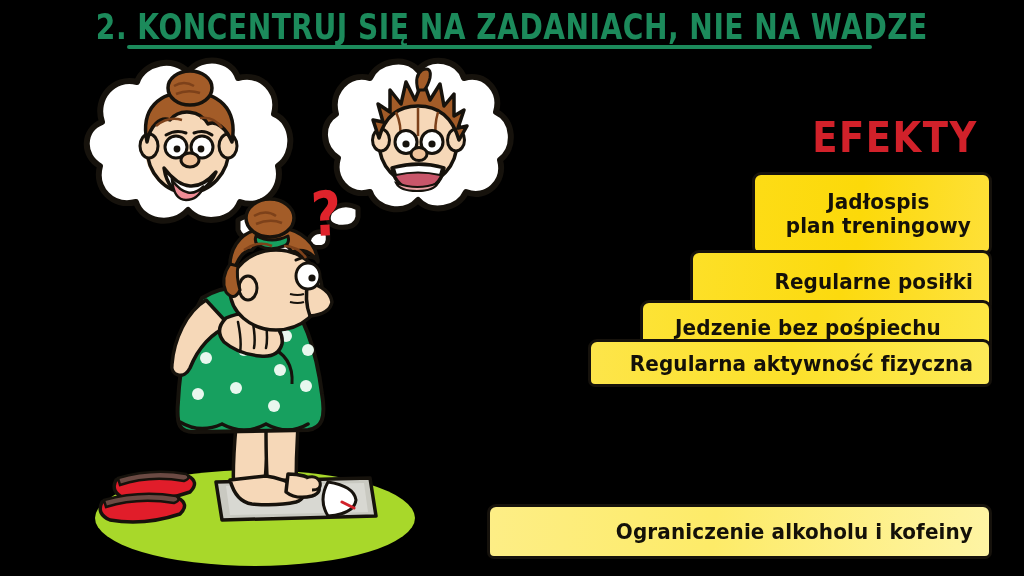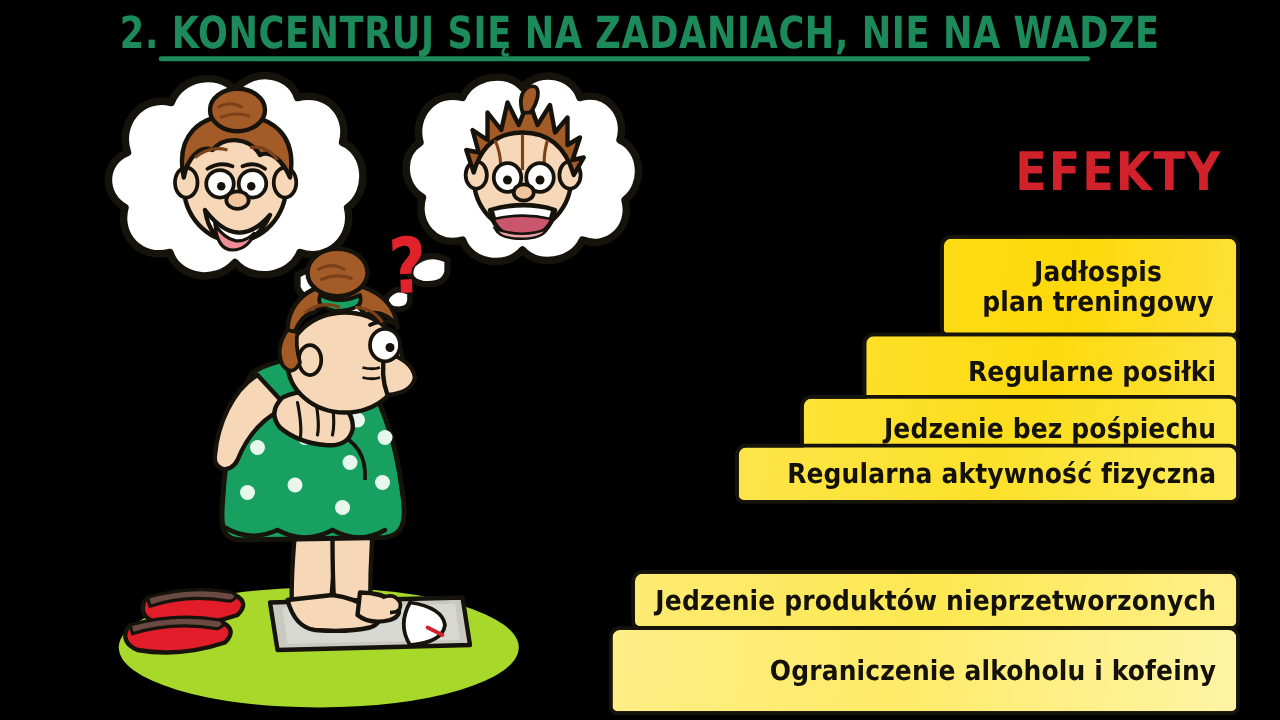--- a/index.html
+++ b/index.html
@@ -80,21 +80,20 @@
   .step {
     position: absolute;
     box-sizing: border-box;
     border: 3px solid #16120c;
     border-radius: 9px 9px 7px 7px;
     display: flex;
     align-items: center;
     justify-content: flex-end;
     padding-right: 16px;
     box-shadow: 0 2px 0 rgba(0,0,0,0.10);
-    margin-top: 16px;
   }
   .step-label {
     font-family: "DejaVu Sans", sans-serif;
     font-weight: bold;
     color: #141109;
     text-align: center;
     line-height: 1.12;
     letter-spacing: 0.1px;
     transform: scaleY(1.10);
     transform-origin: center center;
@@ -104,36 +103,36 @@
   
   #step-1 { left: 752px; top: 172px; width: 240px; height: 82px;
             background: linear-gradient(95deg, #fddc16 0%, #fcd909 45%, #fee038 100%); }
   #step-1 .step-label { font-size: 20px; padding-right: 2px; }
 
   #step-2 { left: 690px; top: 250px; width: 302px; height: 62px;
             background: linear-gradient(95deg, #fde028 0%, #fcda0e 50%, #fee23f 100%); }
   #step-2 .step-label { font-size: 20px; }
 
   #step-3 { left: 640px; top: 300px; width: 352px; height: 54px;
-            background: linear-gradient(95deg, #fde336 0%, #fcdd1b 50%, #fde744 100%); }
+            background: linear-gradient(95deg, #fde336 0%, #fcdd1b 50%, #fde744 100%); justify-content: center; }
   #step-3 .step-label { font-size: 20px; }
 
   #step-4 { left: 588px; top: 339px; width: 404px; height: 48px;
             background: linear-gradient(95deg, #fde54a 0%, #fce12a 50%, #fdea58 100%); }
   #step-4 .step-label { font-size: 20px; }
 
   #step-5 { left: 548px; top: 396px; width: 444px; height: 47px;
             background: linear-gradient(95deg, #fde85c 0%, #fce53c 50%, #feec69 100%); }
   #step-5 .step-label { font-size: 20px; }
 
   #step-6 { left: 505px; top: 440px; width: 487px; height: 48px;
             background: linear-gradient(95deg, #fdeb72 0%, #fce851 50%, #fef08a 100%); }
   #step-6 .step-label { font-size: 20px; }
 
-  #step-7 { left: 487px; top: 485px; width: 505px; height: 71px;
+  #step-7 { left: 487px; top: 504px; width: 505px; height: 55px;
             background: linear-gradient(95deg, #fdee86 0%, #fdeb68 45%, #fef4a4 100%); }
   #step-7 .step-label { font-size: 20px; }
 
   
   #illustration {
     position: absolute;
     left: 40px;
     top: 50px;
     width: 520px;
     height: 520px;
@@ -365,21 +364,18 @@
     </div>
     <div class="step" id="step-2">
       <span class="step-label">Regularne posiłki</span>
     </div>
     <div class="step" id="step-3">
       <span class="step-label">Jedzenie bez pośpiechu</span>
     </div>
     <div class="step" id="step-4">
       <span class="step-label">Regularna aktywność fizyczna</span>
     </div>
-    <div class="step" id="step-6">
-      <span class="step-label">Jedzenie produktów nieprzetworzonych</span>
-    </div>
     <div class="step" id="step-7">
       <span class="step-label">Ograniczenie alkoholu i kofeiny</span>
     </div>
   </div>
 
 </div>
 
 </body></html>

